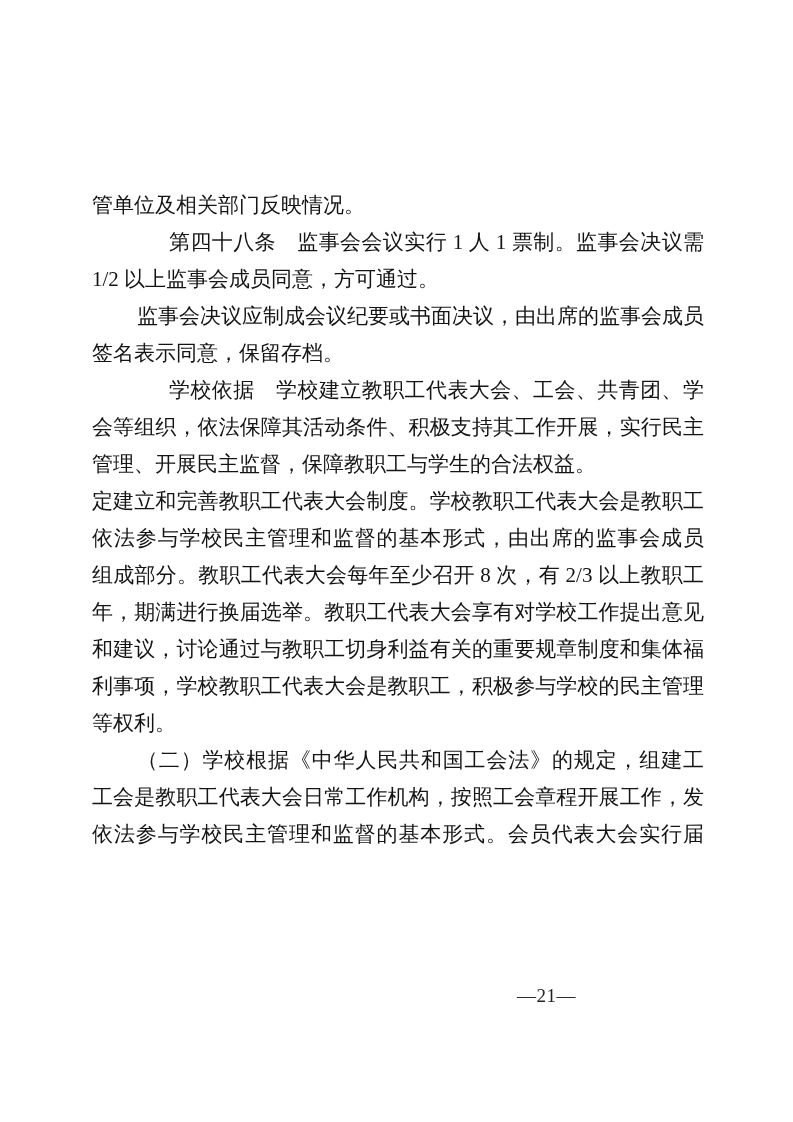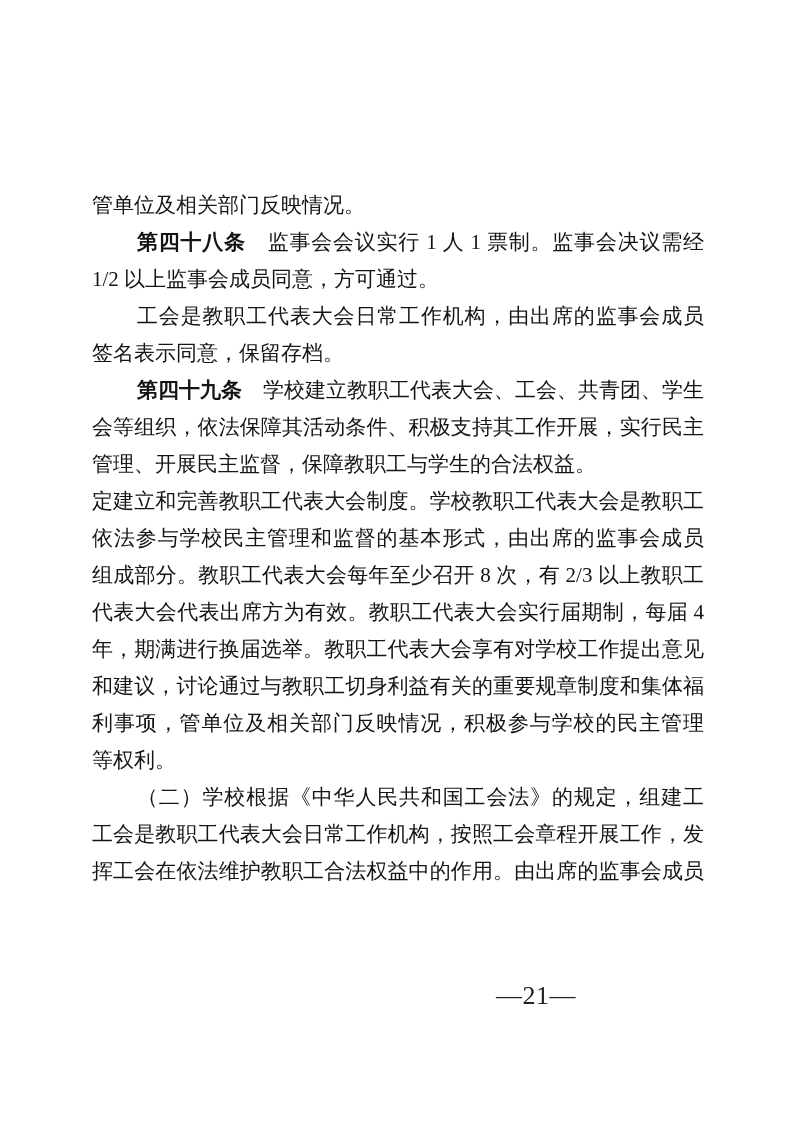--- a/index.html
+++ b/index.html
@@ -41,52 +41,52 @@
   .line.flush {
     text-align-last: justify;
   }
   .line.indent {
     padding-left: 45px;
   }
   .seg {
     font-weight: normal;
   }
   .seg.bold {
-    font-weight: bold;
+    font-weight: normal;
+    margin-left: 32px;
   }
   .page-number {
     position: absolute;
     top: 985px;
     right: 94px;
-    font-size: 26px;
+    font-size: 19px;
     line-height: 22px;
     color: #222222;
     letter-spacing: 0.5px;
     text-align: right;
   }
 </style>
 </head>
 <body>
 
 <div class="page">
   <div class="text-block" id="text-block">
       <div class="line"><span class="seg">管单位及相关部门反映情况。</span></div>
       <div class="line flush indent"><span class="seg bold">第四十八条</span><span class="seg">　监事会会议实行 1 人 1 票制。监事会决议需经</span></div>
       <div class="line"><span class="seg">1/2 以上监事会成员同意，方可通过。</span></div>
-      <div class="line flush indent"><span class="seg">工会是教职工代表大会日常工作机构，由出席的监事会成员</span></div>
+      <div class="line flush indent"><span class="seg">监事会决议应制成会议纪要或书面决议，由出席的监事会成员</span></div>
       <div class="line"><span class="seg">签名表示同意，保留存档。</span></div>
-      <div class="line flush indent"><span class="seg bold">第四十九条</span><span class="seg">　学校建立教职工代表大会、工会、共青团、学生</span></div>
+      <div class="line flush indent"><span class="seg bold">学校依据</span><span class="seg">　学校建立教职工代表大会、工会、共青团、学生</span></div>
       <div class="line flush"><span class="seg">会等组织，依法保障其活动条件、积极支持其工作开展，实行民主</span></div>
       <div class="line"><span class="seg">管理、开展民主监督，保障教职工与学生的合法权益。</span></div>
       <div class="line flush"><span class="seg">定建立和完善教职工代表大会制度。学校教职工代表大会是教职工</span></div>
       <div class="line flush"><span class="seg">依法参与学校民主管理和监督的基本形式，由出席的监事会成员</span></div>
       <div class="line flush"><span class="seg">组成部分。教职工代表大会每年至少召开 8 次，有 2/3 以上教职工</span></div>
-      <div class="line flush"><span class="seg">代表大会代表出席方为有效。教职工代表大会实行届期制，每届 4</span></div>
       <div class="line flush"><span class="seg">年，期满进行换届选举。教职工代表大会享有对学校工作提出意见</span></div>
       <div class="line flush"><span class="seg">和建议，讨论通过与教职工切身利益有关的重要规章制度和集体福</span></div>
-      <div class="line flush"><span class="seg">利事项，管单位及相关部门反映情况，积极参与学校的民主管理</span></div>
+      <div class="line flush"><span class="seg">利事项，学校教职工代表大会是教职工，积极参与学校的民主管理</span></div>
       <div class="line"><span class="seg">等权利。</span></div>
       <div class="line flush indent"><span class="seg">（二）学校根据《中华人民共和国工会法》的规定，组建工会，</span></div>
       <div class="line flush"><span class="seg">工会是教职工代表大会日常工作机构，按照工会章程开展工作，发</span></div>
-      <div class="line flush"><span class="seg">挥工会在依法维护教职工合法权益中的作用。由出席的监事会成员</span></div>
+      <div class="line flush"><span class="seg">依法参与学校民主管理和监督的基本形式。会员代表大会实行届</span></div>
     </div>
   <div class="page-number">—21—</div>
 </div>
 
 </body></html>

